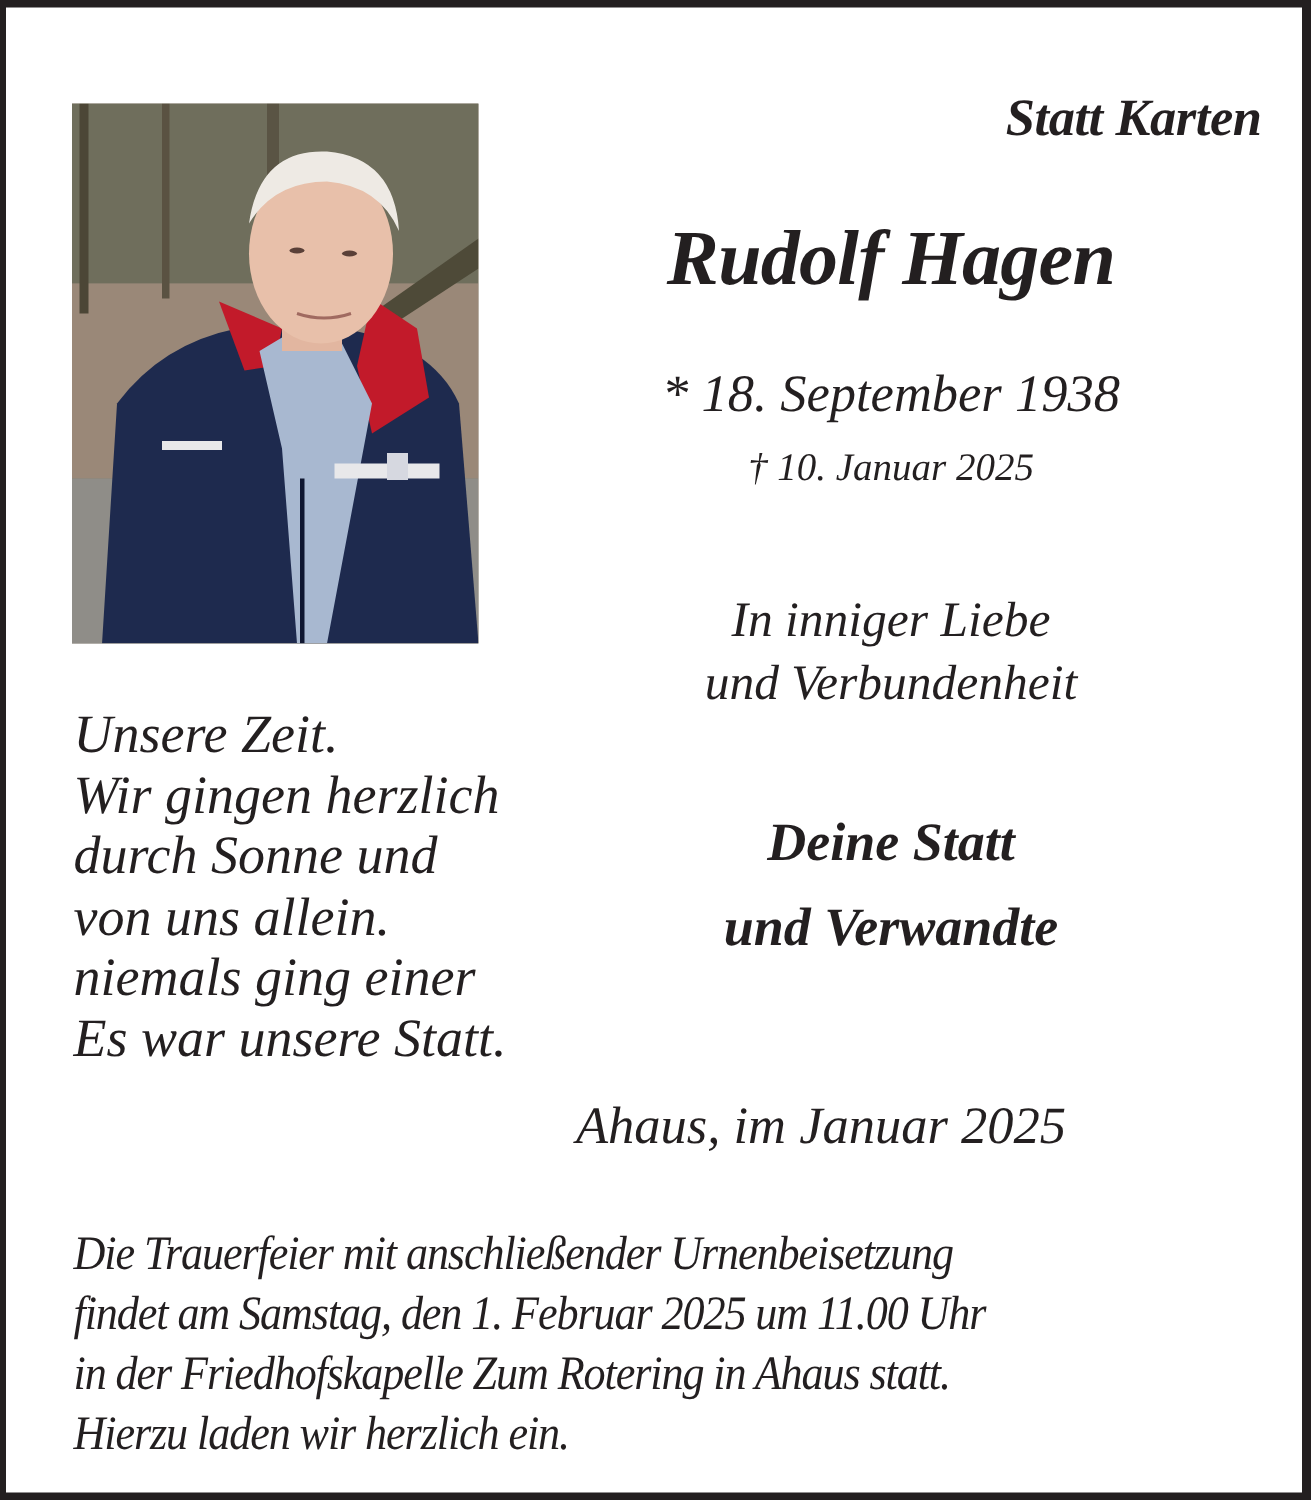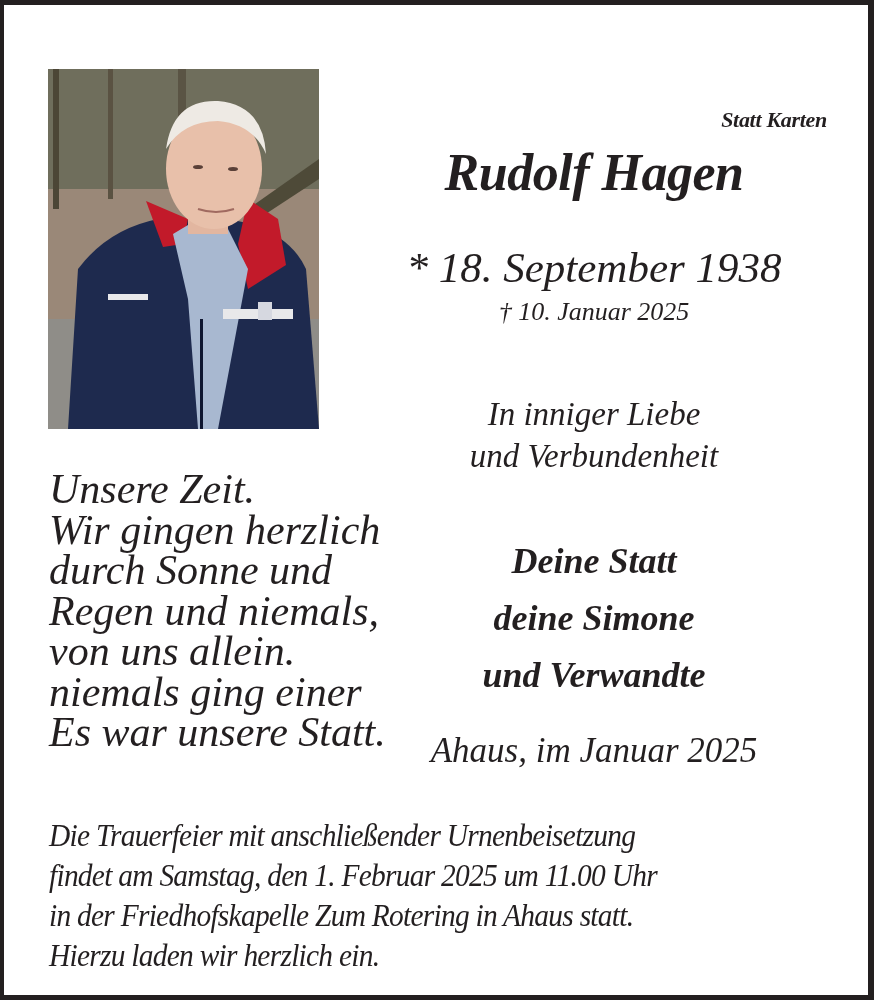--- a/index.html
+++ b/index.html
@@ -14,28 +14,28 @@
   .serif { font-family: "Liberation Serif", "DejaVu Serif", serif; color: #231f20; font-style: italic; }
   .abs { position: absolute; }
 
   
   .photo {
     left: 44px; top: 64px; width: 271px; height: 360px; overflow: hidden;
     background: linear-gradient(180deg, #7a7466 0%, #8a8170 30%, #9a8a78 50%, #8e8478 70%, #7c7a74 100%);
   }
   .photo svg { display: block; }
 
-  .statt { right: 41px; top: 54px; font-size: 22px; font-weight: bold; letter-spacing: -0.3px; margin-top: 48px; }
+  .statt { right: 27px; top: 54px; font-size: 35px; font-weight: bold; letter-spacing: -0.3px; }
   .name { left: 340px; width: 500px; top: 138px; text-align: center; font-size: 52px; font-weight: bold; letter-spacing: -0.5px; }
-  .birth { left: 340px; width: 500px; top: 238px; text-align: center; font-size: 43px; }
+  .birth { left: 340px; width: 500px; top: 238px; text-align: center; font-size: 35px; }
   .death { left: 340px; width: 500px; top: 292px; text-align: center; font-size: 26px; }
   .liebe { left: 380px; width: 420px; top: 388px; text-align: center; font-size: 33px; line-height: 42px; }
   .family { left: 380px; width: 420px; top: 528px; text-align: center; font-size: 36px; font-weight: bold; line-height: 57px; }
-  .place { left: 380px; width: 420px; top: 726px; text-align: center; font-size: 35px; font-style: italic; }
-  .poem { left: 45px; top: 464px; font-size: 42px; line-height: 40.5px; }
+  .place { left: 380px; width: 420px; top: 726px; text-align: left; font-size: 35px; font-style: italic; }
+  .poem { left: 45px; top: 464px; font-size: 36px; line-height: 40.5px; }
   .service { left: 45px; top: 810px; font-size: 32px; line-height: 40px; letter-spacing: -0.8px; transform: scaleX(0.92); transform-origin: left top; white-space: nowrap; }
   .line { display: block; white-space: nowrap; }
 </style>
 </head>
 <body>
 
 <div class="frame">
 
   <div class="abs photo">
     <svg width="271" height="360" viewBox="0 0 271 360">
@@ -82,31 +82,29 @@
   <div class="abs serif birth">* 18. September 1938</div>
   <div class="abs serif death">† 10. Januar 2025</div>
 
   <div class="abs serif liebe">
     <span class="line">In inniger Liebe</span>
     <span class="line">und Verbundenheit</span>
   </div>
 
   <div class="abs serif family">
     <span class="line">Deine Statt</span>
-    <span class="line">deine Simone</span>
     <span class="line">und Verwandte</span>
   </div>
 
   <div class="abs serif place">Ahaus, im Januar 2025</div>
 
   <div class="abs serif poem">
     <span class="line">Unsere Zeit.</span>
     <span class="line">Wir gingen herzlich</span>
     <span class="line">durch Sonne und</span>
-    <span class="line">Regen und niemals,</span>
     <span class="line">von uns allein.</span>
     <span class="line">niemals ging einer</span>
     <span class="line">Es war unsere Statt.</span>
   </div>
 
   <div class="abs serif service">
     <span class="line">Die Trauerfeier mit anschließender Urnenbeisetzung</span>
     <span class="line">findet am Samstag, den 1. Februar 2025 um 11.00 Uhr</span>
     <span class="line">in der Friedhofskapelle Zum Rotering in Ahaus statt.</span>
     <span class="line">Hierzu laden wir herzlich ein.</span>

